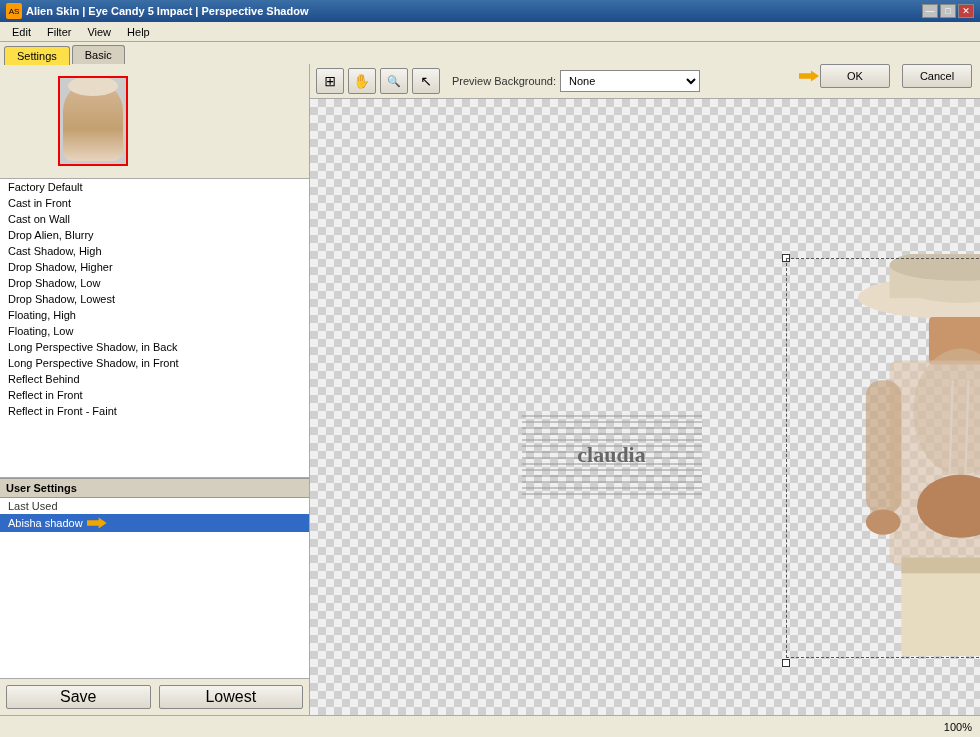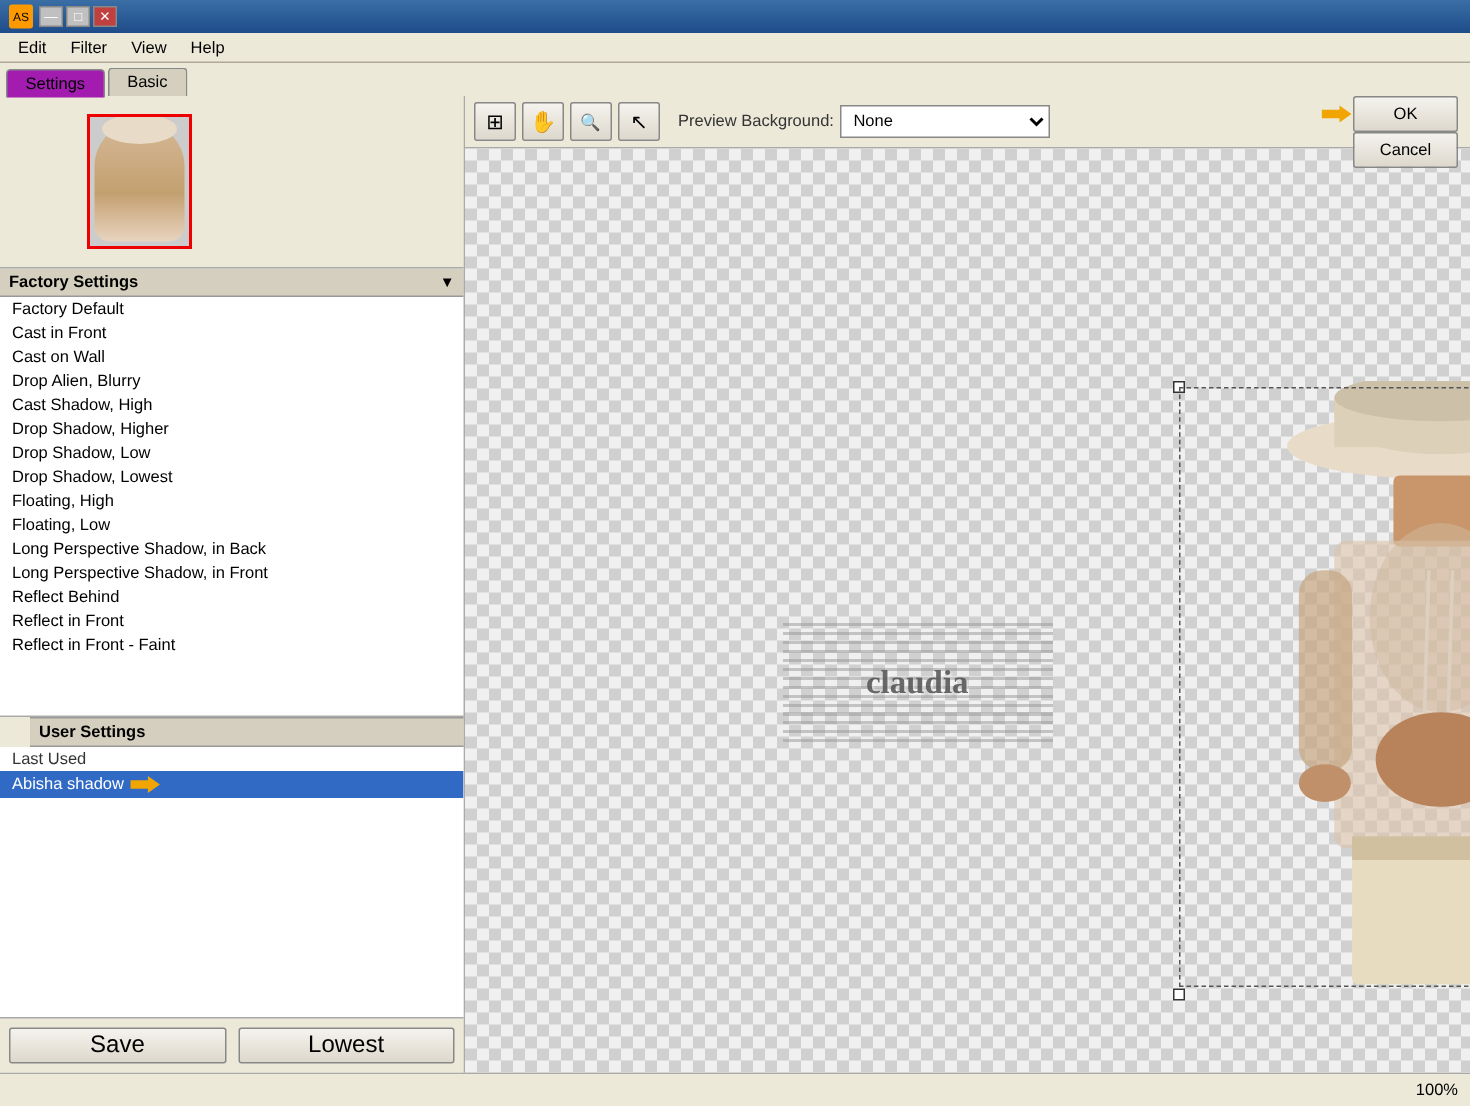--- a/index.html
+++ b/index.html
@@ -77,21 +77,21 @@
       padding: 3px 12px;
       border: 1px solid #888;
       border-bottom: none;
       background: #d4cfbe;
       margin-right: 2px;
       cursor: pointer;
       font-size: 11px;
       border-radius: 3px 3px 0 0;
     }
     .tab.active {
-      background: #a21caf;
+      background: #fde047;
       z-index: 1;
       position: relative;
       top: 1px;
     }
 
     
     #main {
       display: flex;
       height: calc(737px - 22px - 20px - 22px - 22px);
       background: #ece9d8;
@@ -176,21 +176,20 @@
       height: 200px;
       display: flex;
       flex-direction: column;
     }
     #user-settings-header {
       background: #d4cfbe;
       padding: 3px 6px;
       font-weight: bold;
       border-bottom: 1px solid #999;
       border-top: 1px solid #999;
-      margin-left: 20px;
     }
     #user-list-container {
       flex: 1;
       overflow-y: auto;
       background: white;
     }
     .user-section-label {
       padding: 2px 8px;
       font-weight: normal;
       color: #333;
@@ -278,22 +277,21 @@
       position: relative;
       overflow: hidden;
     }
 
     
     #ok-cancel-area {
       position: absolute;
       top: 64px;
       right: 8px;
       display: flex;
-      flex-direction: column;
-      gap: 0;
+      gap: 12px;
       z-index: 10;
     }
     .ok-btn {
       width: 70px; height: 24px;
       background: linear-gradient(to bottom, #f5f3ee 0%, #ddd8cc 100%);
       border: 1px solid #888;
       border-radius: 2px;
       cursor: pointer;
       font-size: 11px;
       display: flex; align-items: center; justify-content: center;
@@ -371,20 +369,21 @@
       width: 100%; height: 100%;
     }
   </style>
 </head>
 <body>
 
 <div id="title-bar">
   <div class="title-icon">
     <span>AS</span>
   </div>
+  <span class="title-text">Alien Skin | Eye Candy 5 Impact | Perspective Shadow</span>
   <div class="win-controls">
     <div class="win-btn">—</div>
     <div class="win-btn">□</div>
     <div class="win-btn close">✕</div>
   </div>
 </div>
 
 <div id="menu-bar">
   <span class="menu-item">Edit</span>
   <span class="menu-item">Filter</span>
@@ -403,24 +402,20 @@
 
     <div id="thumbnail-area">
       <div id="thumbnail-box">
         <div class="thumb-figure">
           <div class="thumb-hat"></div>
         </div>
       </div>
     </div>
 
     <div id="factory-settings-pane">
-      <div id="factory-settings-header">
-        <span>Factory Settings</span>
-        <span style="font-size:10px;">▼</span>
-      </div>
       <div id="factory-list-container">
         <div class="factory-list-item">Factory Default</div>
         <div class="factory-list-item">Cast in Front</div>
         <div class="factory-list-item">Cast on Wall</div>
         <div class="factory-list-item">Drop Alien, Blurry</div>
         <div class="factory-list-item">Cast Shadow, High</div>
         <div class="factory-list-item">Drop Shadow, Higher</div>
         <div class="factory-list-item">Drop Shadow, Low</div>
         <div class="factory-list-item">Drop Shadow, Lowest</div>
         <div class="factory-list-item">Floating, High</div>

